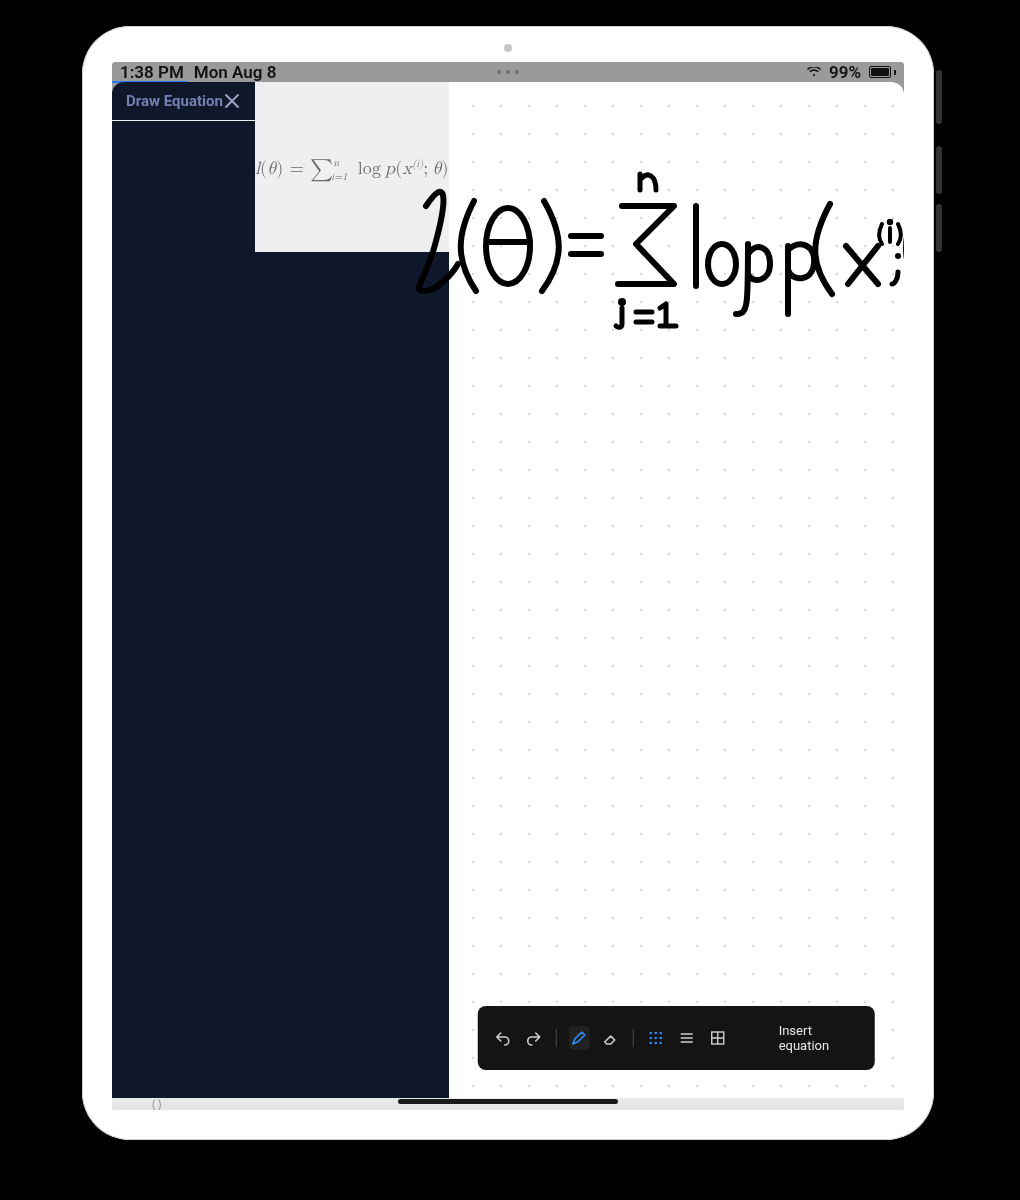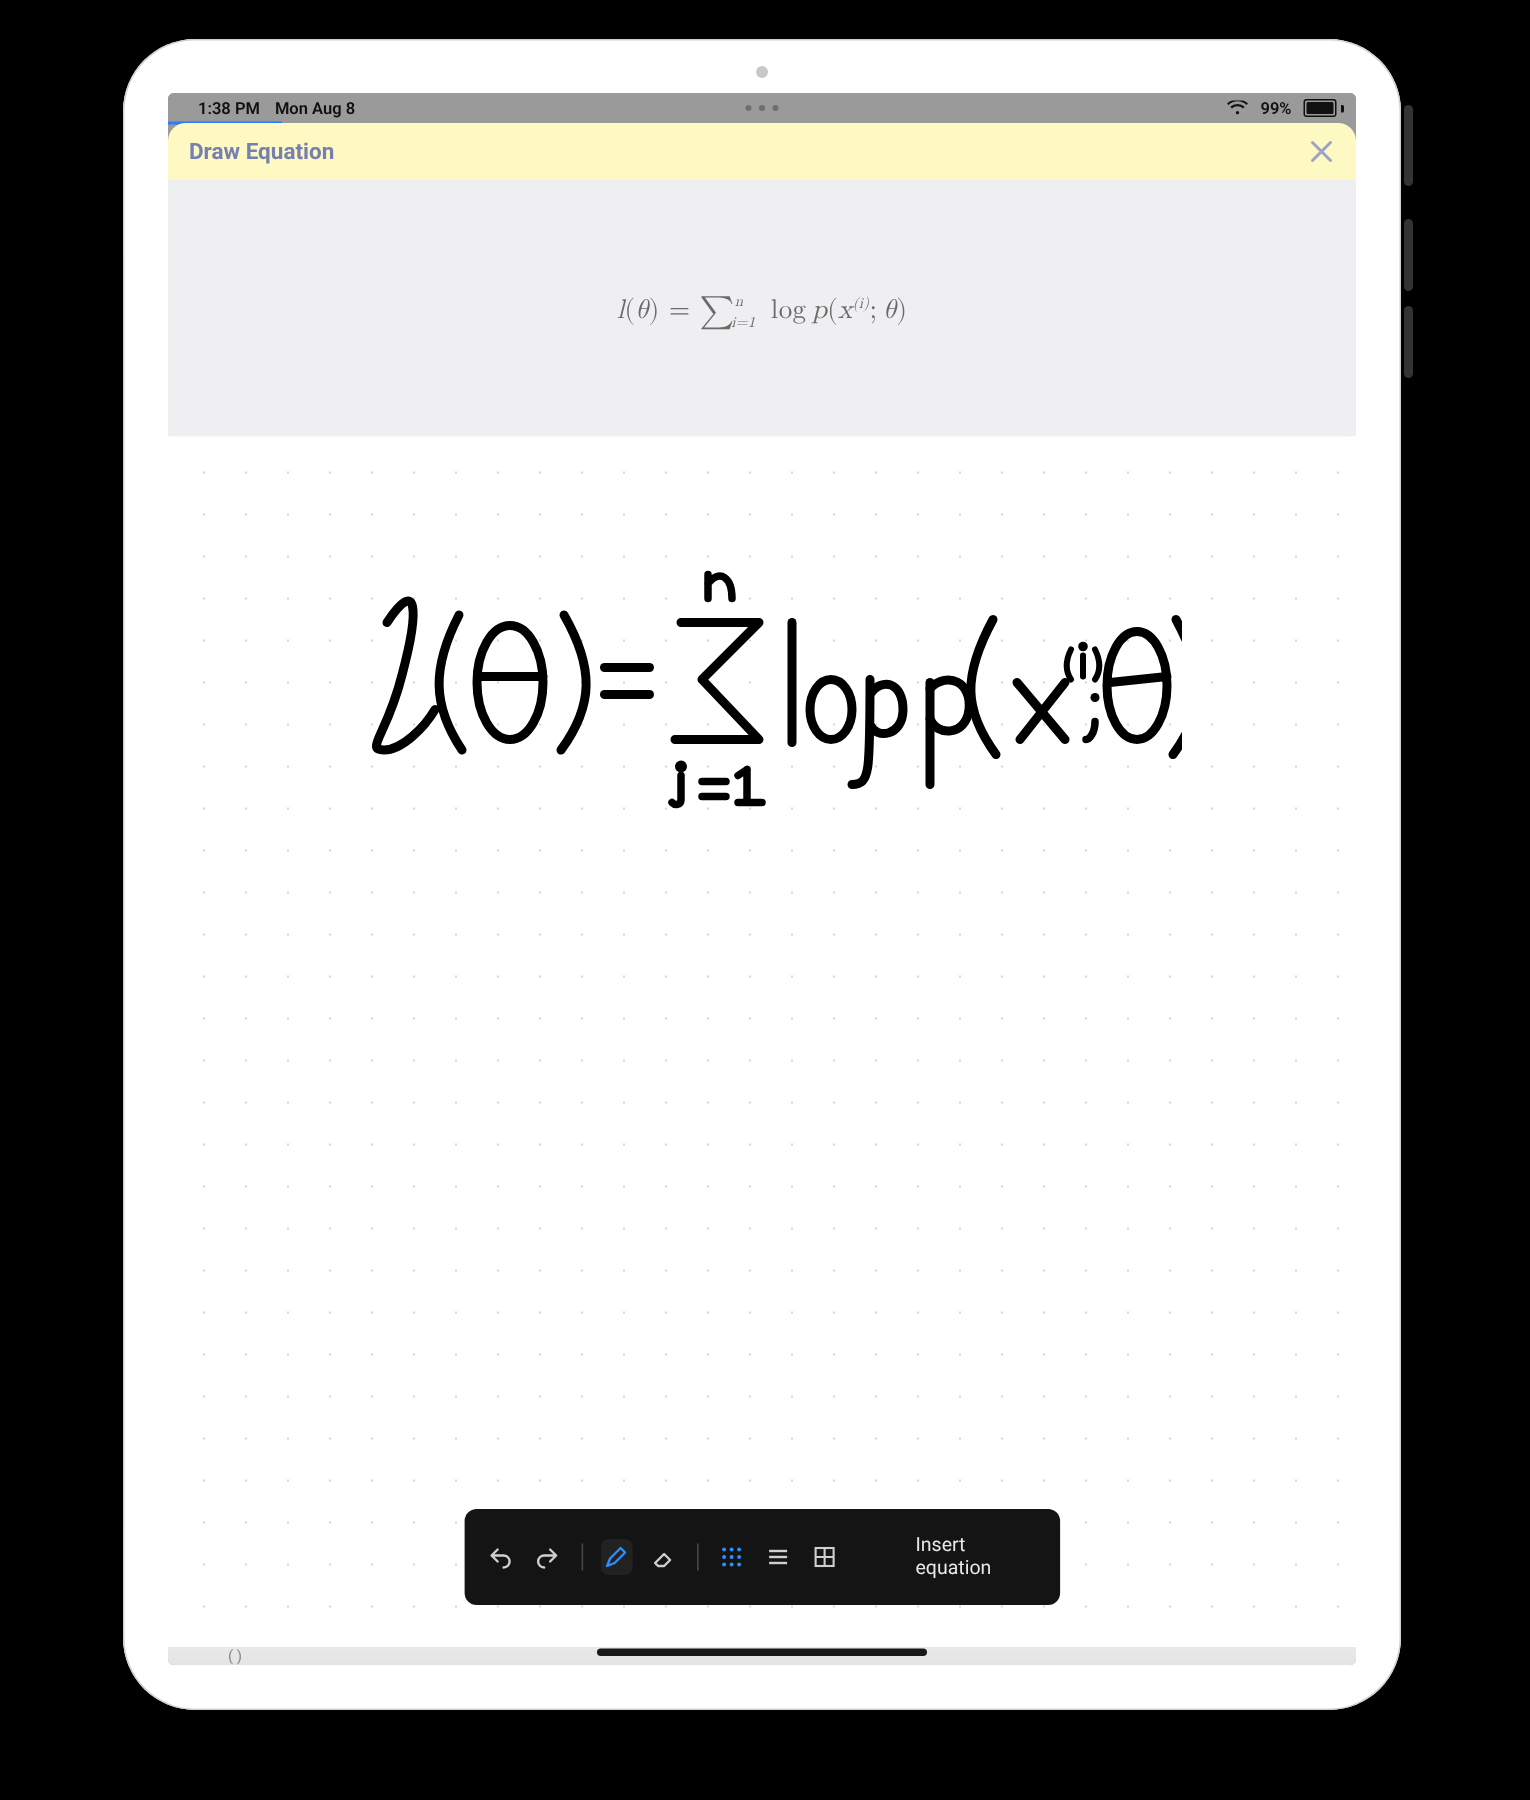--- a/index.html
+++ b/index.html
@@ -53,24 +53,24 @@
     border-radius: 4px;
     overflow: hidden;
   }
 
   
   .status-bar {
     height: 20px;
     background: #9a9a9a;
     display: flex;
     align-items: center;
-    font-size: 11px;
+    font-size: 17px;
     font-weight: 600;
     color: #111;
-    padding: 0 20px;
+    padding: 0 8px;
     position: relative;
   }
   .status-left { display:flex; gap:10px; align-items:center;}
   .status-right { position:absolute; right:8px; display:flex; gap:8px; align-items:center;}
   .status-center-dots {
     position:absolute; left:50%; transform:translateX(-50%);
     display:flex; gap:5px;
   }
   .status-center-dots span{
     width:4px;height:4px;border-radius:50%;background:#6f6f6f;
@@ -86,25 +86,24 @@
   .battery-body::after{
     content:"";position:absolute;left:1px;top:1px;bottom:1px;width:calc(100% - 2px);
     background:#111;border-radius:1px;
   }
   .battery-tip{width:2px;height:5px;background:#111;border-radius:0 1px 1px 0;}
 
   
   .modal{
     position:absolute;
     left:0; right:0; top:20px; bottom:12px;
-    background:#fef9c3;
+    background:#0f172a;
     border-top-left-radius:12px;
     border-top-right-radius:12px;
     display:flex;
-    flex-direction:column;
     overflow:hidden;
   }
   .modal-header{
     height:38px;
     display:flex;
     align-items:center;
     padding:0 14px;
     border-bottom:1px solid #eee;
   }
   .modal-title{

